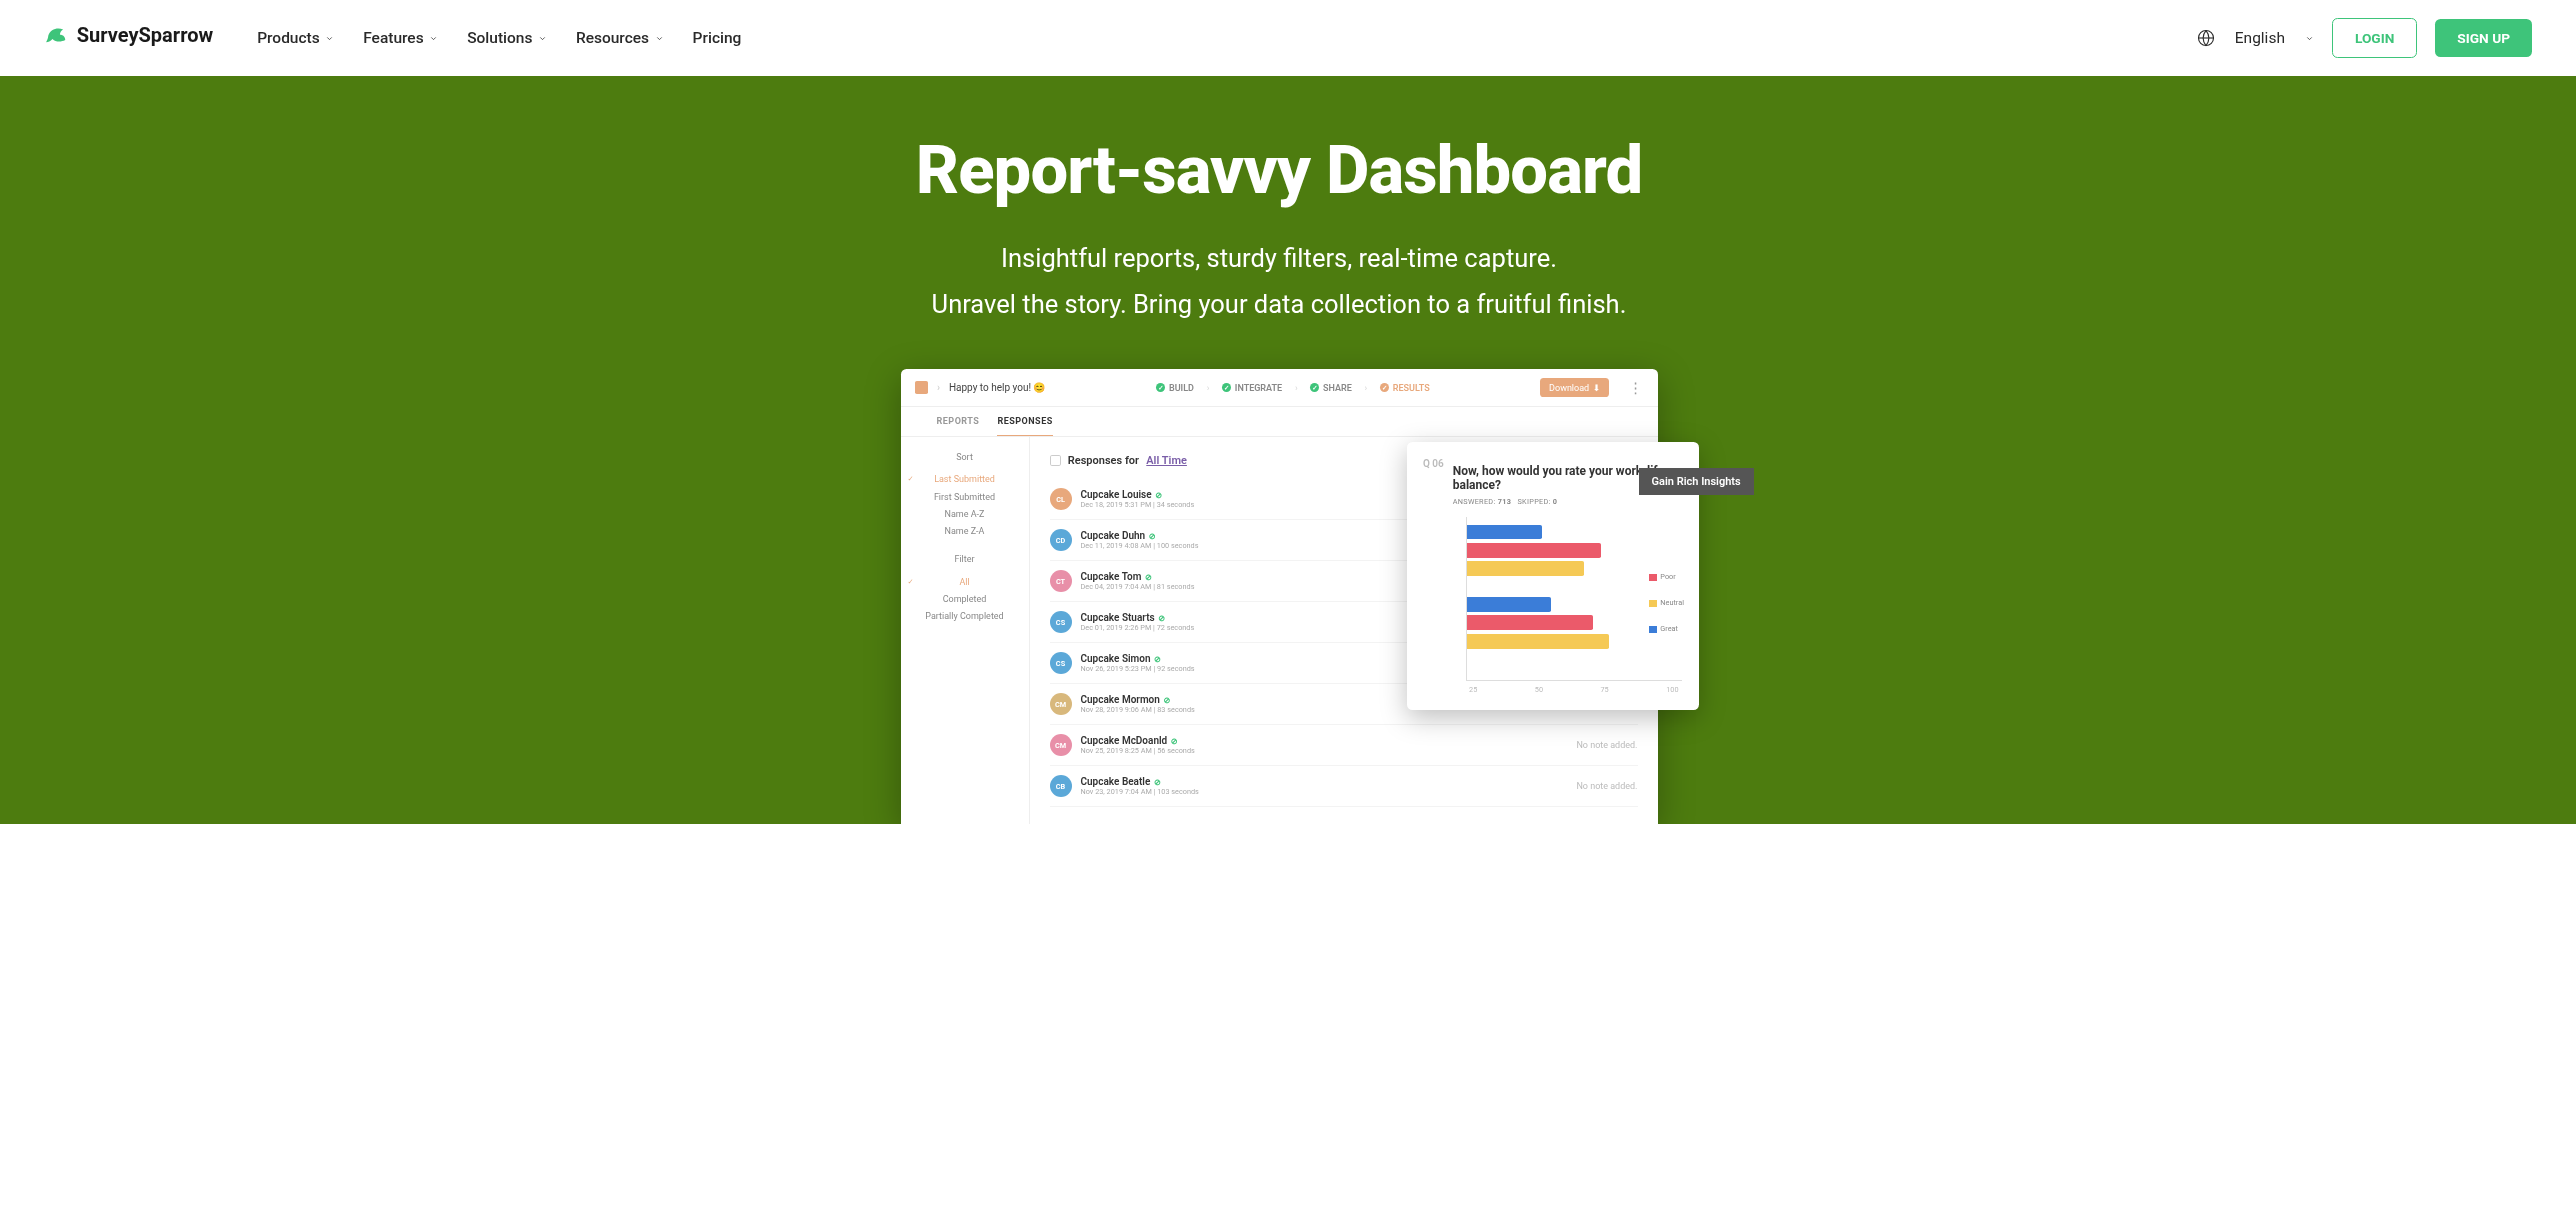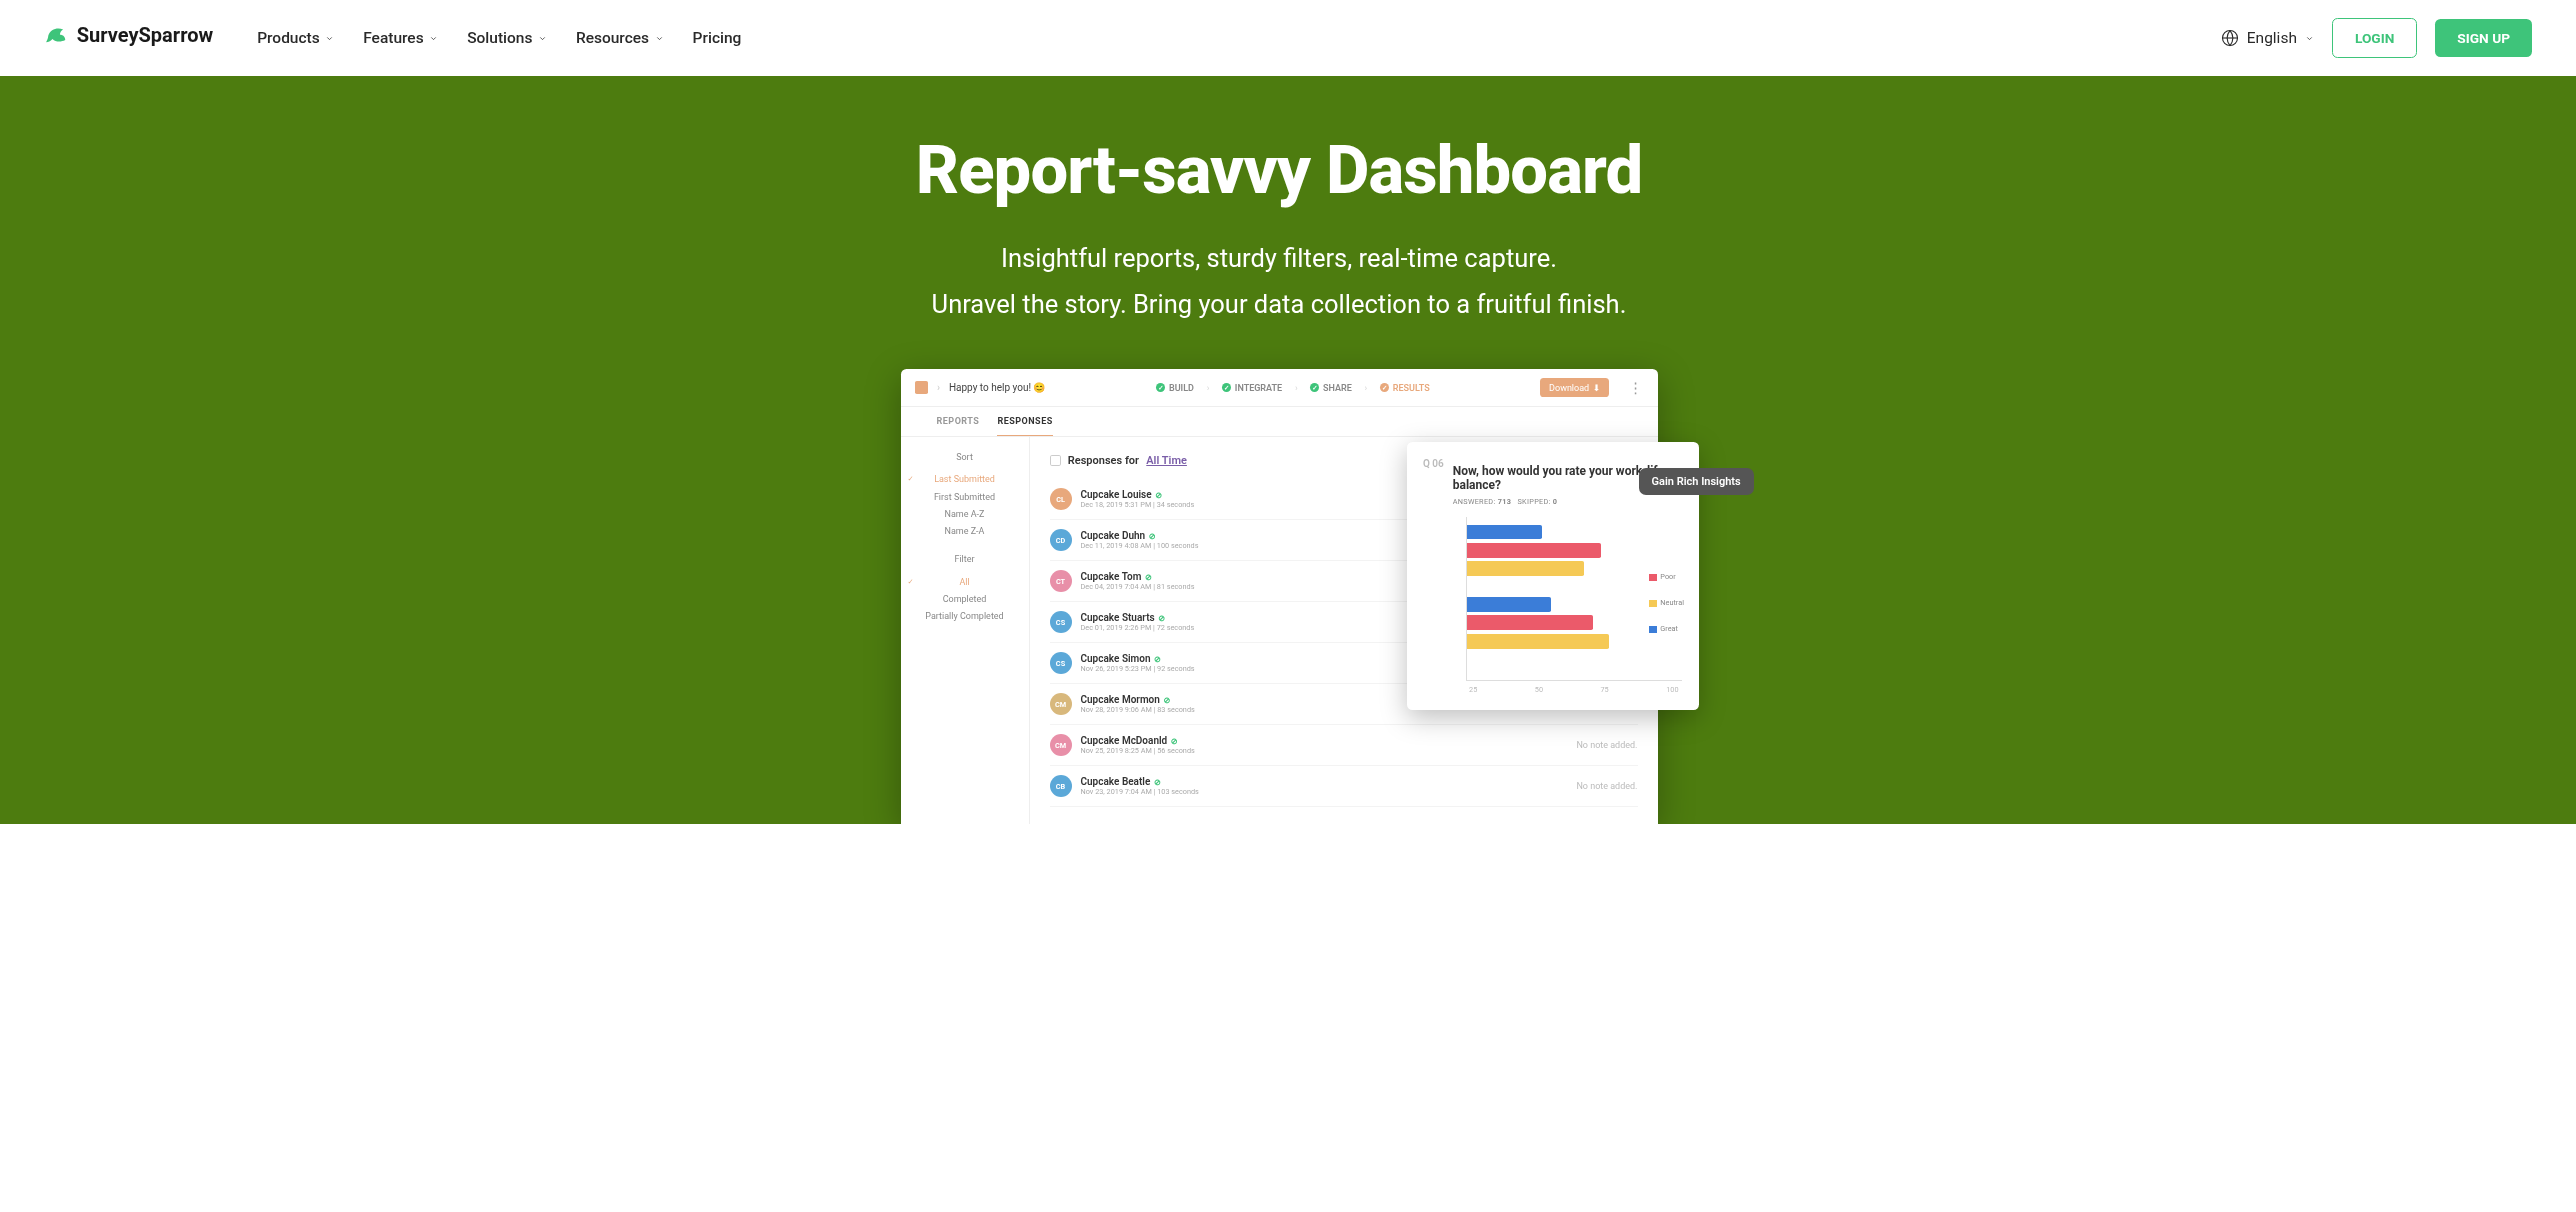--- a/index.html
+++ b/index.html
@@ -5,21 +5,21 @@
 *{margin:0;padding:0;box-sizing:border-box;font-family:-apple-system,BlinkMacSystemFont,"Segoe UI",Roboto,sans-serif}
 body{background:#fff}
 .header{display:flex;align-items:center;justify-content:space-between;padding:18px 44px;background:#fff}
 .header-left{display:flex;align-items:center;gap:44px}
 .logo{display:flex;align-items:flex-start;gap:7.3px;font-weight:700;font-size:20px;color:#1a1a1a}
 .logo-icon{color:#3ec47a}
 .nav{display:flex;gap:29px}
 .nav-item{display:flex;align-items:center;gap:5.5px;font-size:15.5px;color:#2a2a2a;cursor:pointer;font-weight:500}
 .nav-item.no-chevron{gap:0}
 .header-right{display:flex;align-items:center;gap:18px}
-.lang{display:flex;align-items:center;gap:8px;font-size:15.5px;color:#2a2a2a;cursor:pointer}
+.lang{display:flex;align-items:center;gap:20px;font-size:15.5px;color:#2a2a2a;cursor:pointer}
 .btn-login{padding:11px 22px;border:1.8px solid #3ec47a;color:#3ec47a;background:#fff;border-radius:5.5px;font-weight:700;font-size:13.7px;cursor:pointer}
 .btn-signup{padding:11px 22px;background:#3ec47a;color:#fff;border:none;border-radius:5.5px;font-weight:700;font-size:13.7px;cursor:pointer}
 .hero{background:#4d7c0f;padding:55px 18px 0 0;text-align:center;color:#fff;min-height:602px;position:relative;overflow:hidden}
 .hero h1{font-size:67px;font-weight:800;letter-spacing:-0.9px;margin-bottom:29px}
 .hero .sub{font-size:25.5px;font-weight:400;line-height:1.6;margin-bottom:5.5px}
 .dashboard-wrap{position:relative;margin:44px auto 0;width:757px}
 .dashboard{background:#fff;border-radius:5.5px 5.5px 0 0;box-shadow:0 9px 36px rgba(0,0,0,.3);color:#333;overflow:hidden}
 .db-top{display:flex;align-items:center;justify-content:space-between;padding:9px 14.6px;border-bottom:0.9px solid #eee}
 .db-crumb{display:flex;align-items:center;gap:9px;font-size:10px;color:#444}
 .home-ico{width:12.8px;height:12.8px;background:#e8a87c;border-radius:1.8px}
@@ -56,21 +56,21 @@
 .q-num{font-size:10px;color:#bbb;font-weight:600}
 .q-text{font-size:12px;font-weight:700;color:#333;margin:5.5px 0}
 .q-stats{font-size:7.3px;color:#888;margin-bottom:11px;letter-spacing:0.3px}
 .chart-area{position:relative;height:164px;display:flex}
 .chart-bars{flex:1;border-left:0.9px solid #ddd;border-bottom:0.9px solid #ddd;position:relative;margin-left:12.8px}
 .bar{position:absolute;height:14.6px;left:0;border-radius:0 1.8px 1.8px 0}
 .legend{position:absolute;right:-1.8px;top:38px;font-size:7.3px;color:#888}
 .legend-item{display:flex;align-items:flex-end;gap:3.6px;margin:17px 0}
 .lg-sq{width:7.3px;height:7.3px}
 .xaxis{display:flex;justify-content:space-between;font-size:7.3px;color:#bbb;margin-top:3.6px;margin-left:12.8px;padding:0 3.6px}
-.tooltip-badge{position:absolute;top:25.5px;right:-55px;background:#555;color:#fff;font-size:11px;font-weight:600;padding:7.3px 12.8px;border-radius:7px;z-index:10}
+.tooltip-badge{position:absolute;top:25.5px;right:-55px;background:#555;color:#fff;font-size:11px;font-weight:600;padding:7.3px 12.8px;border-radius:0;z-index:10}
 .chev{width:9px;height:9px}
 </style>
 </head>
 <body>
 
 <header class="header">
   <div class="header-left">
     <div class="logo">
       <span class="logo-icon">
         <svg width="25.5" height="25.5" viewBox="0 0 24 24" fill="currentColor">

